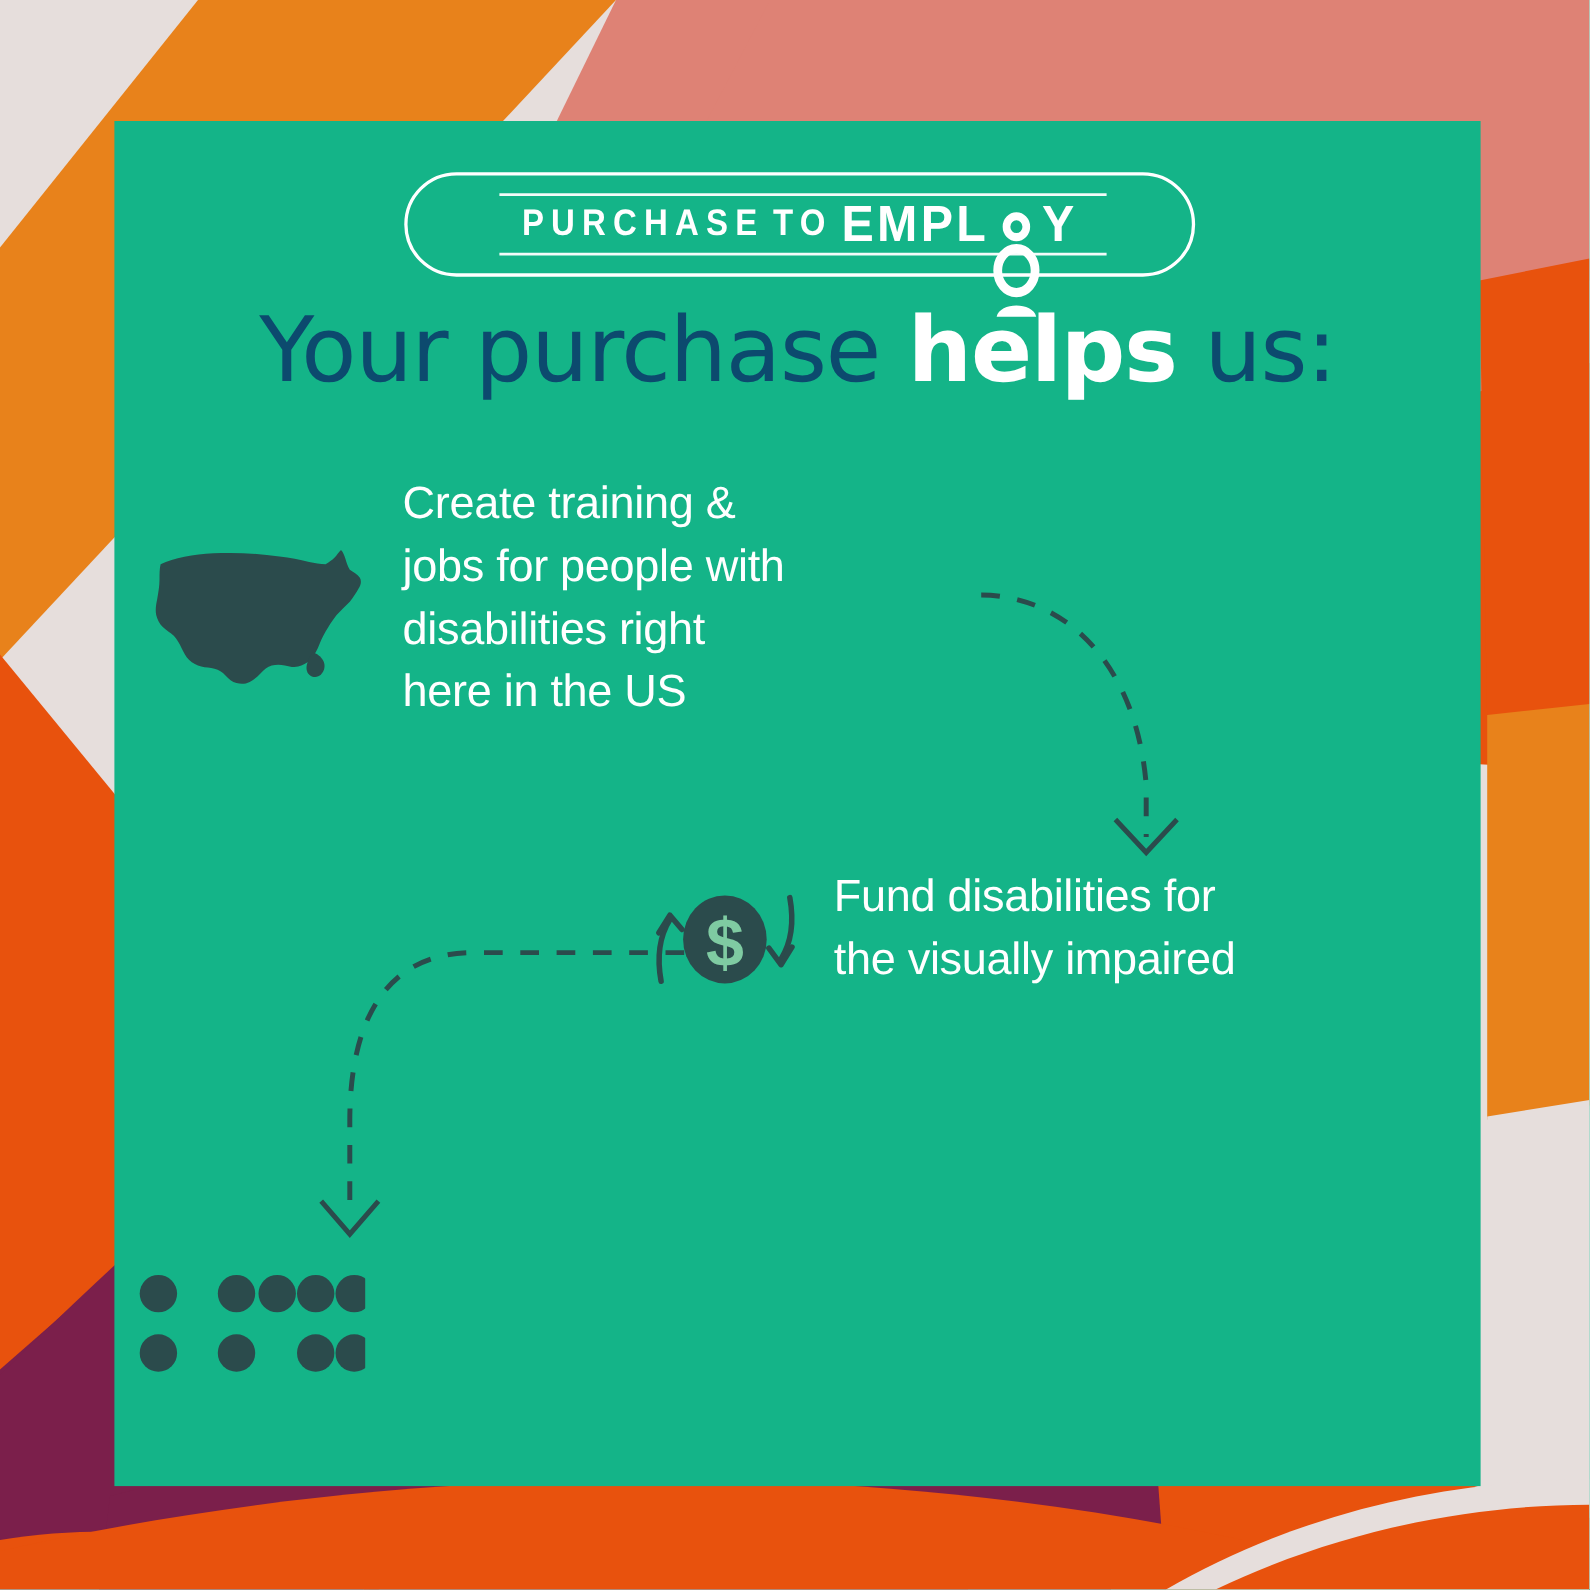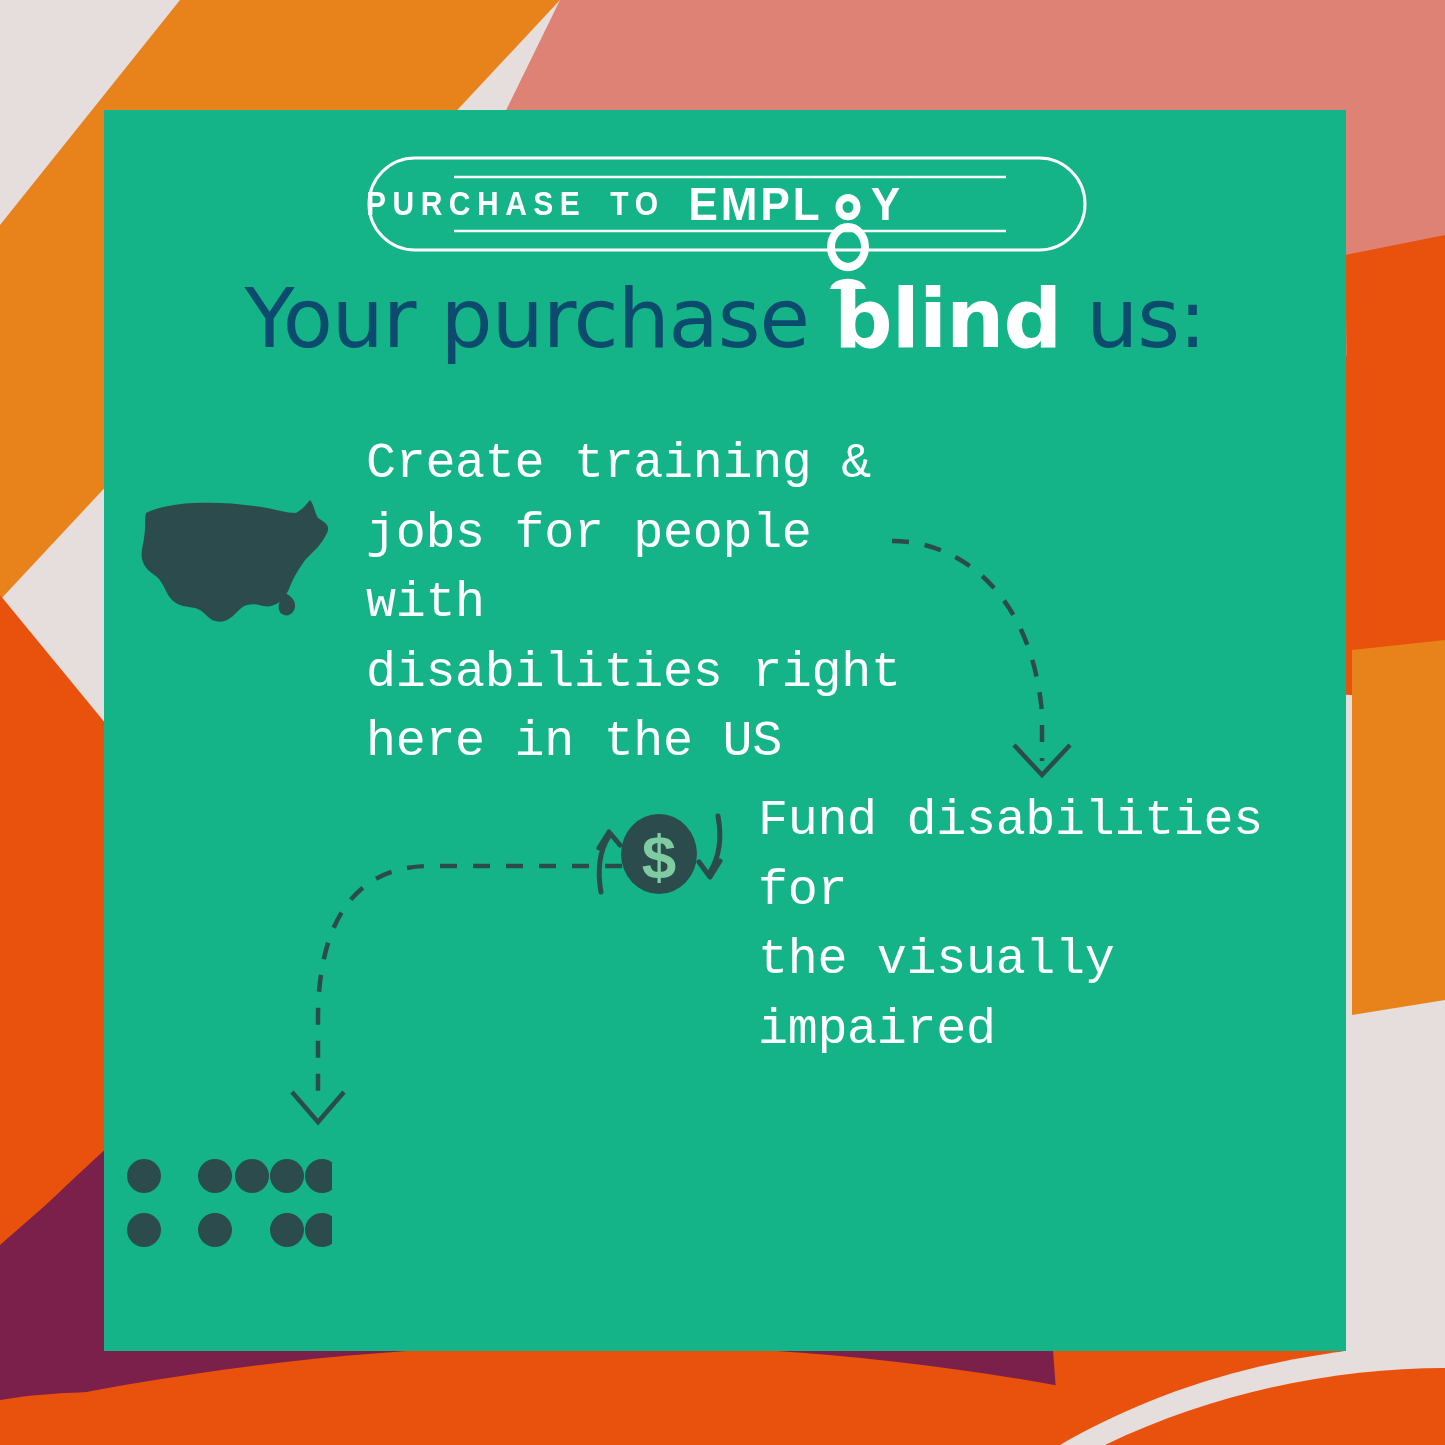--- a/index.html
+++ b/index.html
@@ -26,22 +26,22 @@
 
   
   #badge{
     position:absolute;
     left:262px; top:45px;
     width:722px; height:98px;
   }
   #badge-svg{ position:absolute; left:0; top:0; }
   .badge-text{
     position:absolute; top:0; left:0; width:722px; height:98px;
-    display:flex; align-items:center; 
-    gap:24px;
+    display:flex; align-items:center; justify-content:center;
+    gap:8px;
   }
   #badge-word-1{
     color:#ffffff;
     font-size:30px;
     font-weight:700;
     letter-spacing:6.5px;
     font-family:"Liberation Sans", sans-serif;
     transform:scaleY(1.12);
   }
   #badge-word-2{
@@ -72,23 +72,23 @@
     font-size:82px;
     line-height:1;
     white-space:nowrap;
   }
   .hl-normal{ color:#0c4a6e; font-weight:400; letter-spacing:-1px; }
   .hl-strong{ color:#ffffff; font-weight:700; letter-spacing:-1px; }
 
   
   .body-text{
     color:#ffffff;
-    font-family:Liberation Mono, monospace;
+    font-family:Liberation Sans, sans-serif;
     font-weight:400;
-    font-size:50px;
+    font-size:41px;
     line-height:1.39;
     letter-spacing:-0.3px;
     white-space:pre-line;
   }
 
   #block1{ position:absolute; left:262px; top:319px; width:540px; }
   #us-map{ position:absolute; left:32px; top:383px; }
 
   #block2{ position:absolute; left:654px; top:676px; width:560px; }
   #coin{ position:absolute; left:483px; top:694px; }
@@ -156,21 +156,21 @@
               <circle cx="29" cy="14" r="9" fill="none" stroke="#ffffff" stroke-width="7"></circle>
               <ellipse cx="29" cy="52" rx="17" ry="19" fill="none" stroke="#ffffff" stroke-width="8"></ellipse>
               <path d="M11,92 C 14,79 44,79 47,92 Z" fill="#ffffff"></path>
             </svg>
           </span><span>Y</span>
         </span>
       </div>
     </div>
 
     <div id="headline">
-      <span class="hl-normal">Your purchase </span><span class="hl-strong">blind</span><span class="hl-normal"> us:</span>
+      <span class="hl-normal">Your purchase </span><span class="hl-strong">helps</span><span class="hl-normal"> us:</span>
     </div>
 
     <svg id="us-map" width="205" height="140" viewBox="0 0 205 140">
       <path fill="#2B4B4C" d="M10,20 C 22,14 40,11 58,10 C 78,9 98,10 118,13
         C 128,14 136,16 145,18 C 150,19 155,20 160,20
         C 163,18 166,16 168,14 C 170,12 172,9 174,7
         C 176,9 177,12 178,15 C 179,18 180,22 182,25
         C 185,27 189,29 191,32 C 193,35 192,39 190,42
         C 188,46 185,50 182,54 C 178,58 174,62 170,66
         C 166,71 163,76 160,81 C 157,86 155,91 153,96

